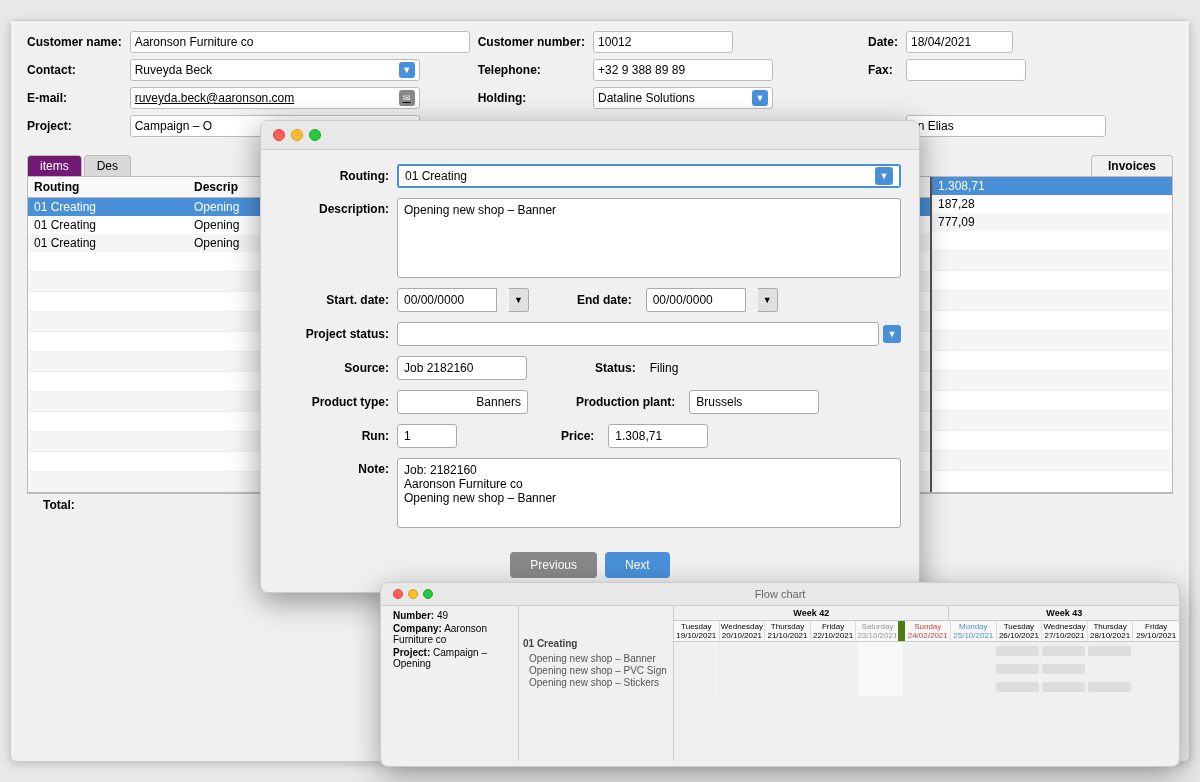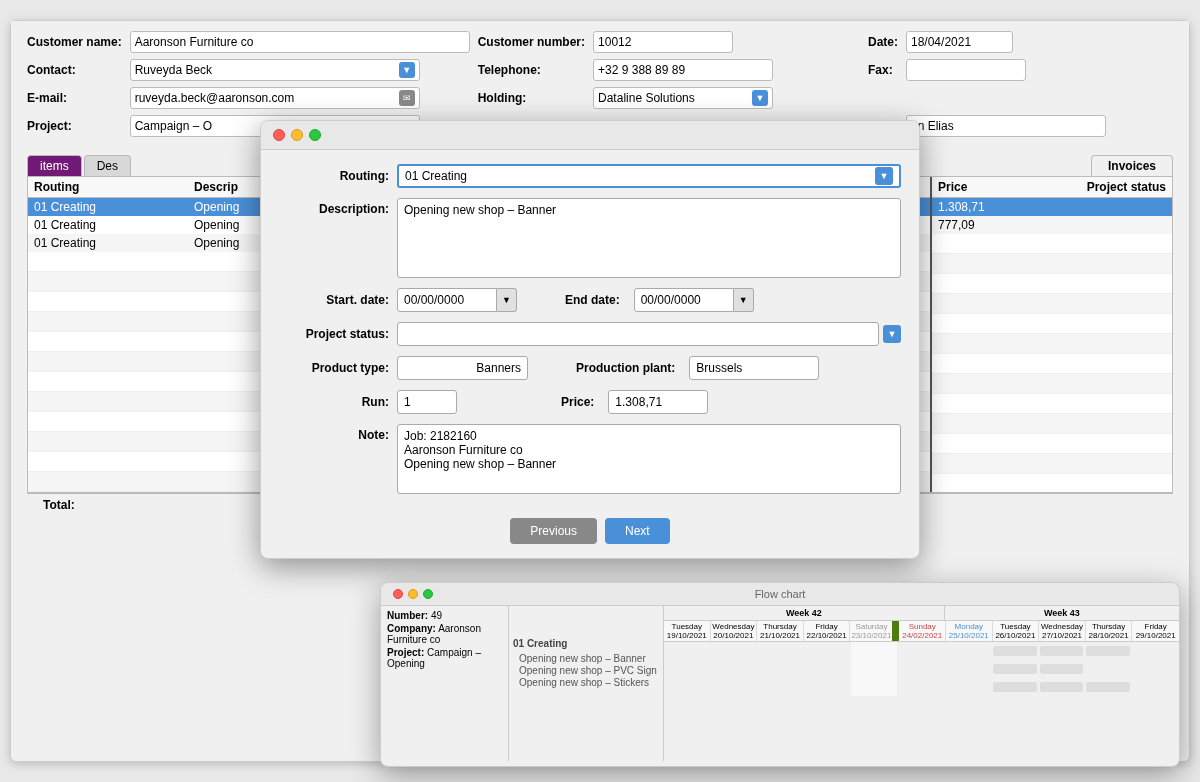--- a/index.html
+++ b/index.html
@@ -174,21 +174,21 @@
       display: inline-flex;
       align-items: center;
       justify-content: center;
       color: white;
       font-size: 9px;
     }
 
     .date-field {
       display: flex;
       align-items: center;
-      gap: 0;
+      gap: 12px;
     }
 
     .date-input {
       height: 24px;
       border: 1px solid #aaa;
       border-radius: 3px 0 0 3px;
       background: white;
       padding: 0 6px;
       font-size: 12px;
       width: 100px;
@@ -290,23 +290,23 @@
       left: 0; right: 0;
     }
 
     .flowchart-body {
       display: flex;
       font-size: 10px;
       height: calc(100% - 28px);
     }
 
     .fc-info-col {
-      width: 128px;
+      width: 138px;
       border-right: 1px solid #ccc;
-      padding: 4px 6px;
+      padding: 4px 12px;
     }
 
     .fc-info-row {
       margin-bottom: 2px;
     }
 
     .fc-task-col {
       width: 155px;
       border-right: 1px solid #ccc;
       padding: 2px 4px;
@@ -355,21 +355,21 @@
       <span style="width:16px;height:16px;background:#4a90d9;border-radius:3px;display:inline-flex;align-items:center;justify-content:center;color:white;font-size:9px;">▼</span>
     </div>
     <span class="field-label">Telephone:</span>
     <div class="field-value" style="width:180px;">
       <span>+32 9 388 89 89</span>
     </div>
     <span class="field-label">Fax:</span>
     <div class="field-value" style="width:120px;"></div>
 
     <span class="field-label">E-mail:</span>
-    <div class="field-value" style="width:290px; display:flex; align-items:center; justify-content:space-between;">
+    <div class="field-value" style="width:290px; display:flex; align-items:center; justify-content:space-between;text-decoration:underline;">
       <span>ruveyda.beck@aaronson.com</span>
       <span style="width:16px;height:16px;background:#888;border-radius:3px;display:inline-flex;align-items:center;justify-content:center;color:white;font-size:9px;">✉</span>
     </div>
     <span class="field-label">Holding:</span>
     <div class="field-value" style="width:180px; display:flex; align-items:center; justify-content:space-between;">
       <span>Dataline Solutions</span>
       <span style="width:16px;height:16px;background:#4a90d9;border-radius:3px;display:inline-flex;align-items:center;justify-content:center;color:white;font-size:9px;">▼</span>
     </div>
     <span></span>
     <span></span>
@@ -424,26 +424,26 @@
       <div style="height:20px; background:#f5f5f5; border-bottom:1px solid #eee;"></div>
       <div style="height:20px; background:white; border-bottom:1px solid #eee;"></div>
       <div style="height:20px; background:#f5f5f5; border-bottom:1px solid #eee;"></div>
       <div style="height:20px; background:white; border-bottom:1px solid #eee;"></div>
       <div style="height:20px; background:#f5f5f5; border-bottom:1px solid #eee;"></div>
       <div style="height:20px; background:white; border-bottom:1px solid #eee;"></div>
       <div style="height:20px; background:#f5f5f5; border-bottom:1px solid #eee;"></div>
     </div>
 
     <div style="width:240px;">
-      <div style="display:flex; background:#f8f8f8; border-bottom:1px solid #bbb; font-weight:bold; padding:3px 6px; justify-content:space-between;">
-        <span>Price</span>
-        <span>Project status</span>
-      </div>
       <div style="display:flex; padding:2px 6px; background:#4a90d9; color:white; justify-content:space-between;">
         <span>1.308,71</span>
+          <span></span>
+      </div>
+      <div style="display:flex; padding:2px 6px; background:white; justify-content:space-between;">
+        <span>187,28</span>
           <span></span>
       </div>
       <div style="display:flex; padding:2px 6px; background:#f5f5f5; justify-content:space-between;">
         <span>777,09</span>
           <span></span>
       </div>
       <div style="height:20px; background:white; border-bottom:1px solid #eee;"></div>
       <div style="height:20px; background:#f5f5f5; border-bottom:1px solid #eee;"></div>
       <div style="height:20px; background:white; border-bottom:1px solid #eee;"></div>
       <div style="height:20px; background:#f5f5f5; border-bottom:1px solid #eee;"></div>
@@ -502,20 +502,26 @@
     </div>
 
     <div class="modal-field-row">
       <span class="modal-label">Project status:</span>
       <div style="display:flex; align-items:center; gap:4px; flex:1;">
         <div style="height:24px; border:1px solid #aaa; border-radius:3px; background:white; flex:1;"></div>
         <span style="width:18px;height:18px;background:#4a90d9;border-radius:3px;display:inline-flex;align-items:center;justify-content:center;color:white;font-size:9px;">▼</span>
       </div>
     </div>
 
+    <div class="modal-field-row">
+      <span class="modal-label">Source:</span>
+      <input type="text" class="inline-input" style="width: 130px;" value="Job 2182160">
+      <span style="font-weight:bold; margin-left:60px;">Status:</span>
+      <span style="margin-left:6px;">Filing</span>
+    </div>
 
     <div class="modal-field-row">
       <span class="modal-label">Product type:</span>
       <input type="text" class="inline-input" style="width: 131px; text-align: right;" value="Banners">
       <span style="font-weight:bold; margin-left:40px;">Production plant:</span>
       <input type="text" class="inline-input" style="width: 130px; margin-left: 6px;" value="Brussels">
     </div>
 
     <div class="modal-field-row">
       <span class="modal-label">Run:</span>

